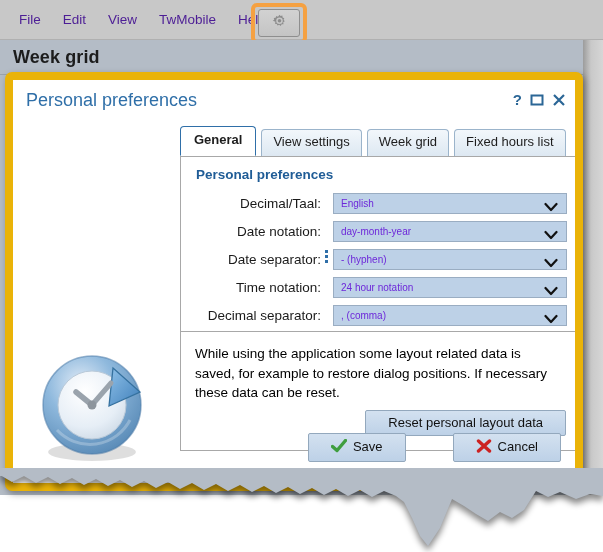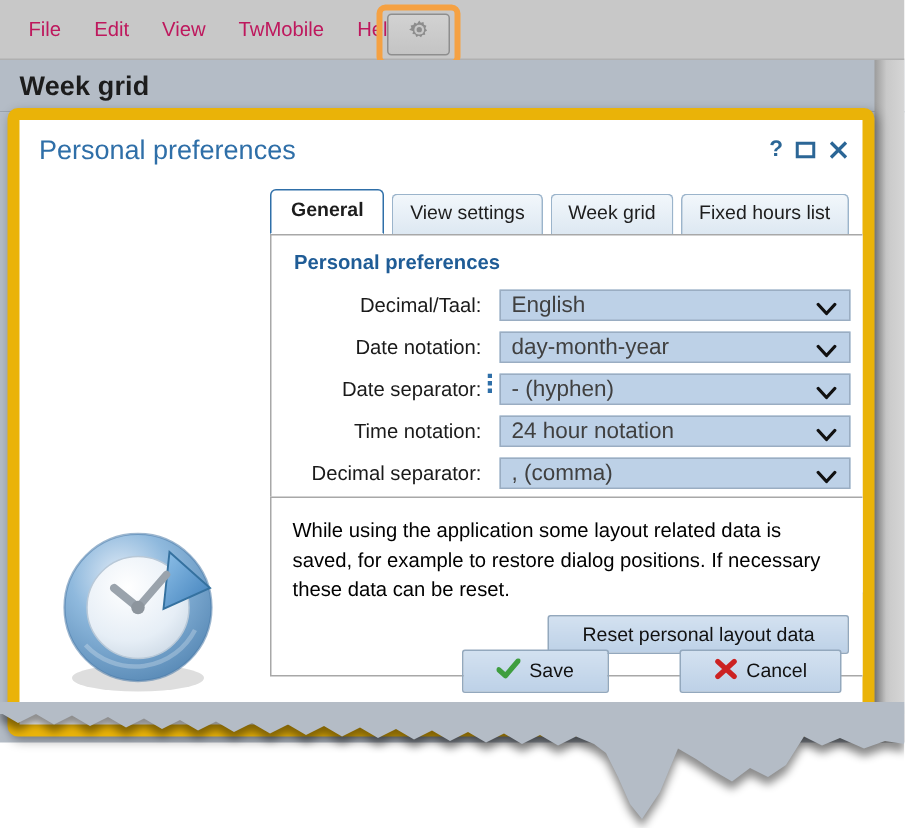--- a/index.html
+++ b/index.html
@@ -30,21 +30,21 @@
   .menu-items {
     position: absolute;
     left: 8px; top: 0;
     height: 40px;
     display: flex;
     align-items: center;
     gap: 0px;
   }
   .menu-item {
     font-size: 13.5px;
-    color: #be185d;
+    color: #4c1d95;
     padding: 4px 11px;
     white-space: nowrap;
     line-height: 1;
   }
 
   
   .gear-highlight {
     position: absolute;
     left: 251px; top: 3px;
     width: 56px; height: 41px;
@@ -198,22 +198,22 @@
   .dots3 { display: block; }
   .fr-select {
     width: 234px; height: 21px;
     background: #bdd1e7;
     border: 1px solid #9aadc2;
     display: flex;
     align-items: center;
     position: relative;
   }
   .fr-select-val {
-    font-size: 15px;
-    color: #404040;
+    font-size: 10px;
+    color: #6d28d9;
     padding-left: 7px;
     white-space: nowrap;
     overflow: hidden;
   }
   .chev {
     position: absolute;
     right: 8px; top: 4px;
   }
 
   

